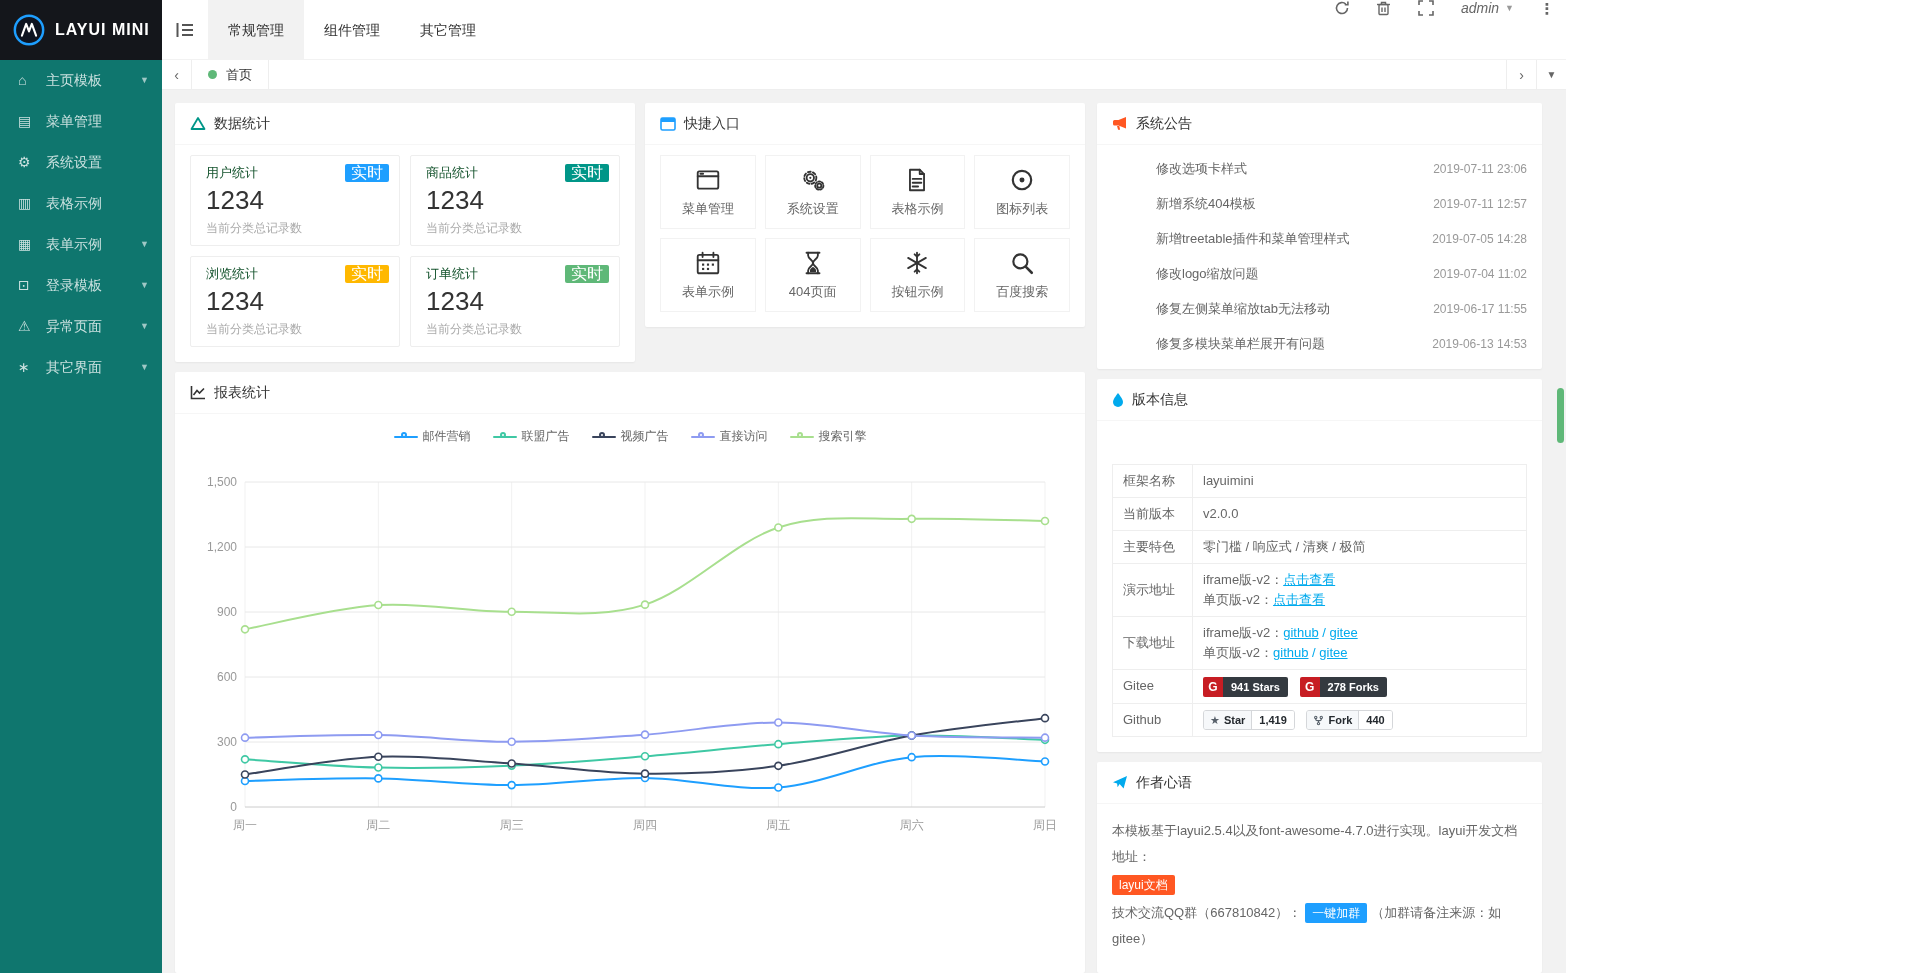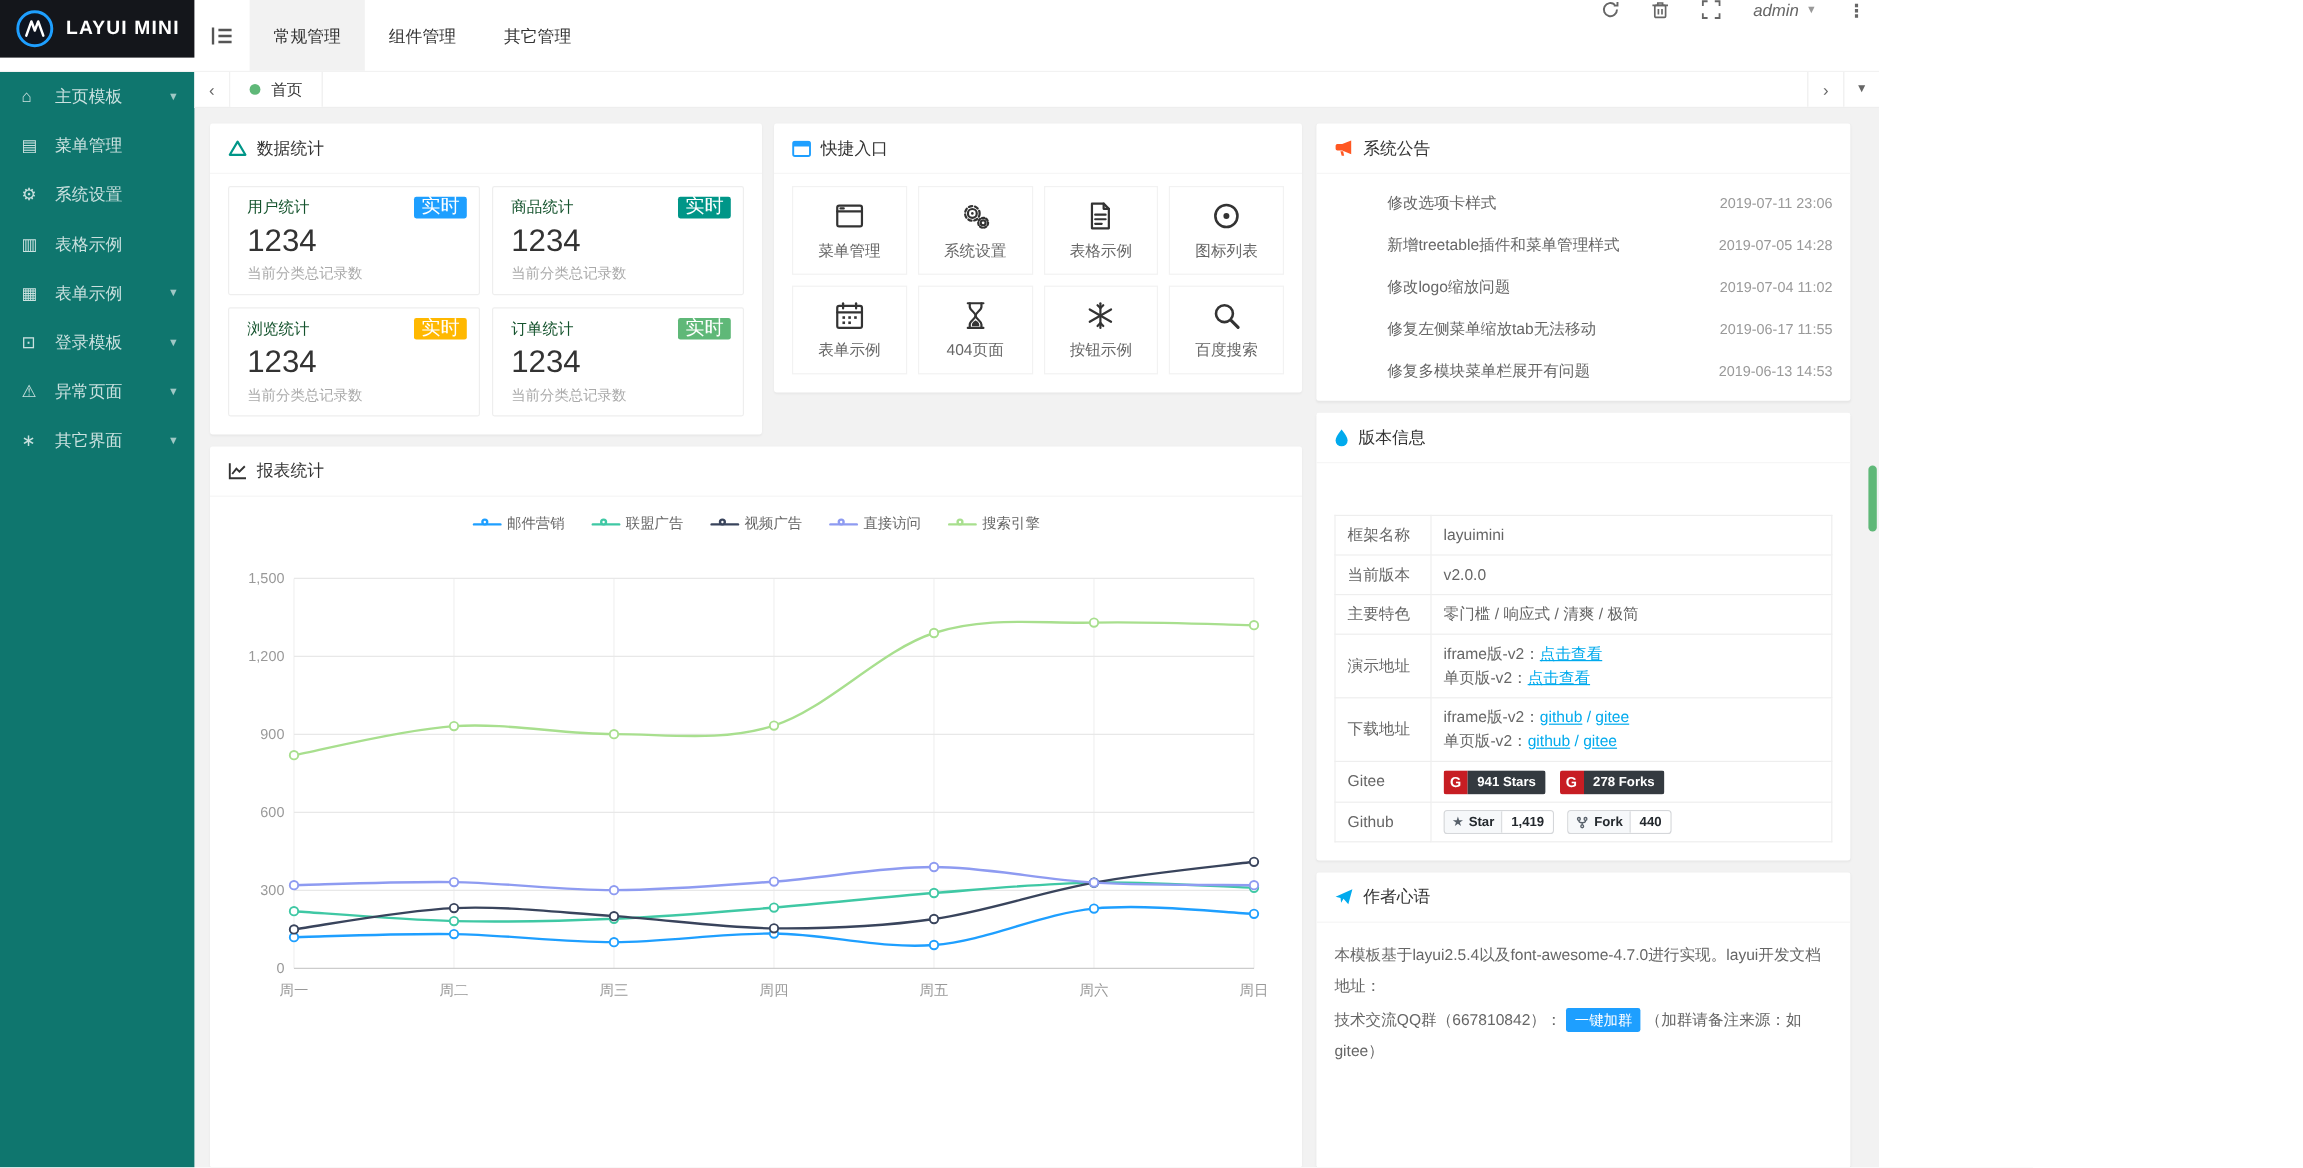--- a/index.html
+++ b/index.html
@@ -10,21 +10,21 @@
     -webkit-font-smoothing: antialiased;
   }
   .app { position: relative; width: 1566px; height: 973px; background: #fff; overflow: hidden; }
 
   
   .header {
     position: absolute; left: 0; top: 0; width: 100%; height: 60px;
     background: #fff; border-bottom: 1px solid #f2f2f2; display: flex; align-items: stretch; z-index: 20;
   }
   .logo {
-    width: 162px; height: 48px; background: #14161B; display: flex; align-items: center;
+    width: 162px; height: 60px; background: #14161B; display: flex; align-items: center;
     gap: 9px; padding-left: 12px; flex: 0 0 auto; cursor: pointer; text-align: right;
   }
   .logo-text { color: #fff; font-size: 16px; font-weight: bold; letter-spacing: 1px; white-space: nowrap; }
   .collapse-btn { width: 46px; display: flex; align-items: center; justify-content: center; cursor: pointer; }
   .header-tabs { display: flex; align-items: stretch; }
   .header-tab { padding: 0 20px; line-height: 60px; font-size: 14px; color: #333; cursor: pointer; white-space: nowrap; }
   .header-tab.active { background: #f2f2f2; }
   .header-right { margin-left: auto; display: flex; align-items: flex-start; font-style: italic; }
   .hicon { width: 42px; display: flex; align-items: center; justify-content: center; color: #666; cursor: pointer; }
   .user { display: flex; align-items: center; gap: 6px; padding: 0 14px; font-size: 14px; color: #666; cursor: pointer; }
@@ -489,20 +489,24 @@
           <svg width="16" height="15" viewBox="0 0 16 15">
             <path d="M14 1v11.5L6.5 9.5h-4A1.5 1.5 0 0 1 1 8V5.5A1.5 1.5 0 0 1 2.5 4h4L14 1z" fill="#FF5722"></path>
             <path d="M5 10l1.1 3.8h2L7.3 10z" fill="#FF5722"></path>
           </svg>
           <span>系统公告</span>
         </div>
         <div class="notice-body">
           <div class="notice-row">
             <span class="n-text">修改选项卡样式</span>
             <span class="n-date">2019-07-11 23:06</span>
+          </div>
+          <div class="notice-row">
+            <span class="n-text">新增系统404模板</span>
+            <span class="n-date">2019-07-11 12:57</span>
           </div>
           <div class="notice-row">
             <span class="n-text">新增treetable插件和菜单管理样式</span>
             <span class="n-date">2019-07-05 14:28</span>
           </div>
           <div class="notice-row">
             <span class="n-text">修改logo缩放问题</span>
             <span class="n-date">2019-07-04 11:02</span>
           </div>
           <div class="notice-row">
@@ -604,20 +608,21 @@
 
       <section class="card author-card">
         <div class="card-head">
           <svg width="16" height="15" viewBox="0 0 16 15">
             <path d="M1 7.3 15 1l-3.4 12.6L7.6 8.9 5.6 12.2 5.1 8.4 1 7.3z" fill="#01AAED"></path>
           </svg>
           <span>作者心语</span>
         </div>
         <div class="author-body">
           <p>本模板基于layui2.5.4以及font-awesome-4.7.0进行实现。layui开发文档地址：</p>
+          <p><span class="doc-badge">layui文档</span></p>
           <p>
             <span>技术交流QQ群（667810842）：</span><span class="qq-badge">一键加群</span><span>（加群请备注来源：如gitee）</span>
           </p>
         </div>
       </section>
     </div>
   </div>
 
   <div class="scrollbar">
     <div class="scroll-thumb"></div>

